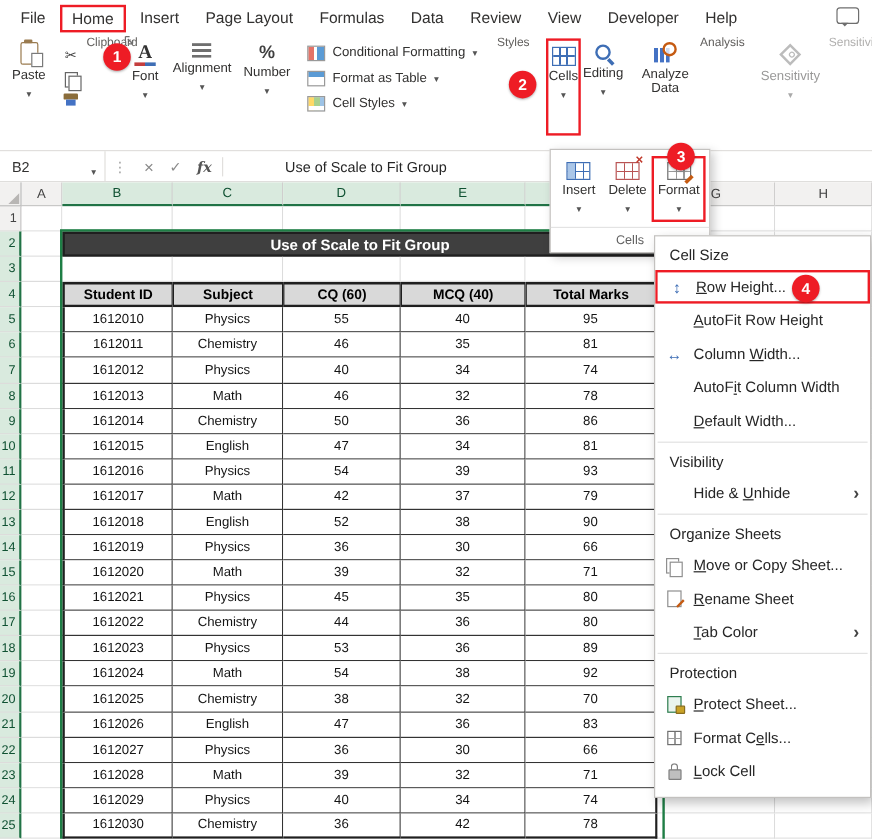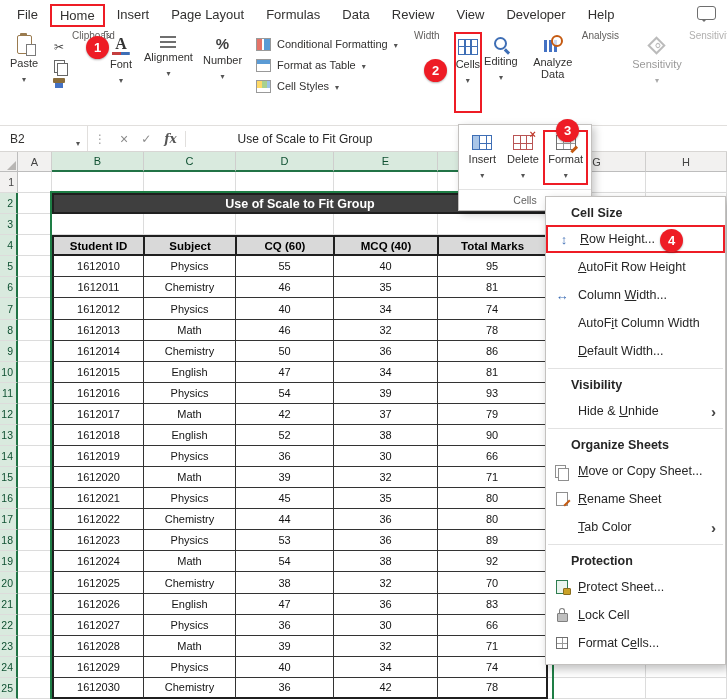--- a/index.html
+++ b/index.html
@@ -100,21 +100,21 @@
     background:linear-gradient(90deg,transparent 0 6px,#b95454 6px 7px,transparent 7px 12.5px,#b95454 12.5px 13.5px,transparent 13.5px),
                linear-gradient(180deg,transparent 0 6.5px,#b95454 6.5px 7.5px,transparent 7.5px);}
   .delete-cells-icon::after{content:"×";position:absolute;right:-4px;top:-8px;color:#c0392b;font-size:11px;font-weight:bold;}
   .format-button-icon{width:20px;height:15px;border:1px solid #6f6f6f;box-sizing:border-box;flex:none;position:relative;
     background:linear-gradient(90deg,transparent 0 6px,#9a9a9a 6px 7px,transparent 7px 12.5px,#9a9a9a 12.5px 13.5px,transparent 13.5px),
                linear-gradient(180deg,transparent 0 6.5px,#9a9a9a 6.5px 7.5px,transparent 7.5px);}
   .format-button-icon::after{content:"";position:absolute;width:8px;height:2.5px;background:#c55a11;transform:rotate(-45deg);right:-3px;bottom:-1px;}
   .cp-group-label{border-top:1px solid #e3e3e3;margin-top:3px;padding:4px 0;text-align:center;font-size:10.5px;color:#5f5f5f;}
   
   #formatMenu{position:absolute;left:545px;top:196px;width:181px;height:469px;background:#fff;border:1px solid #c3c1bf;box-shadow:3px 4px 9px rgba(0,0,0,.25);z-index:45;box-sizing:border-box;padding:3px 0;font-size:12.5px;color:#262626;overflow:hidden;}
-  .mhead{height:25px;display:flex;align-items:center;padding-left:25px;font-weight:bold;}
+  .mhead{height:25px;display:flex;align-items:center;padding-left:12px;font-weight:normal;}
   .mitem{height:28px;display:flex;align-items:center;box-sizing:border-box;}
   .mitem.hl{border:2.5px solid #ee1c25;}
   .mic{width:32px;display:flex;align-items:center;justify-content:center;flex:none;}
   .mlabel{flex:1;white-space:nowrap;}
   .mlabel u{text-decoration:underline;}
   .sub-arrow{padding-right:9px;color:#444;}
   .sub-arrow::after{content:"›";font-size:15px;font-weight:bold;}
   .msep{height:1px;background:#e2e2e2;margin:3px 2px;}
   .row-height-icon::after{content:"↕";color:#3e6eb5;font-weight:bold;font-size:13px;}
   .column-width-icon::after{content:"↔";color:#3e6eb5;font-weight:bold;font-size:13px;}
@@ -207,21 +207,21 @@
         <span>Format as Table</span>
         <span class="caret"></span>
       </div>
       <div class="style-row">
         <span class="ic-cellstyles"></span>
         <span>Cell Styles</span>
         <span class="caret"></span>
       </div>
     </div>
     <div class="rlabel">
-        <span>Width</span>
+        <span>Styles</span>
       </div>
   </div>
   <div class="rdiv"></div>
 
   <div class="cbtn cells-btn">
     <span class="ic-cellsgrid"></span>
     <span>Cells</span>
     <span class="caret"></span>
   </div>
   <div class="cbtn" style="width:52px;">
@@ -580,28 +580,28 @@
     <div class="msep"></div>
     <div class="mhead">Protection</div>
     <div class="mitem">
       <div class="mic">
         <div class="protect-sheet-icon"></div>
       </div>
       <div class="mlabel"><u>P</u>rotect Sheet...</div>
     </div>
     <div class="mitem">
       <div class="mic">
+        <div class="format-cells-icon"></div>
+      </div>
+      <div class="mlabel">Format C<u>e</u>lls...</div>
+    </div>
+    <div class="mitem">
+      <div class="mic">
         <div class="lock-cell-icon"></div>
       </div>
       <div class="mlabel"><u>L</u>ock Cell</div>
-    </div>
-    <div class="mitem">
-      <div class="mic">
-        <div class="format-cells-icon"></div>
-      </div>
-      <div class="mlabel">Format C<u>e</u>lls...</div>
     </div>
   </div>
 
 <div class="step" id="step1">1</div>
 <div class="step" id="step2">2</div>
 <div class="step" id="step3">3</div>
 <div class="step" id="step4">4</div>
 
 </body></html>

